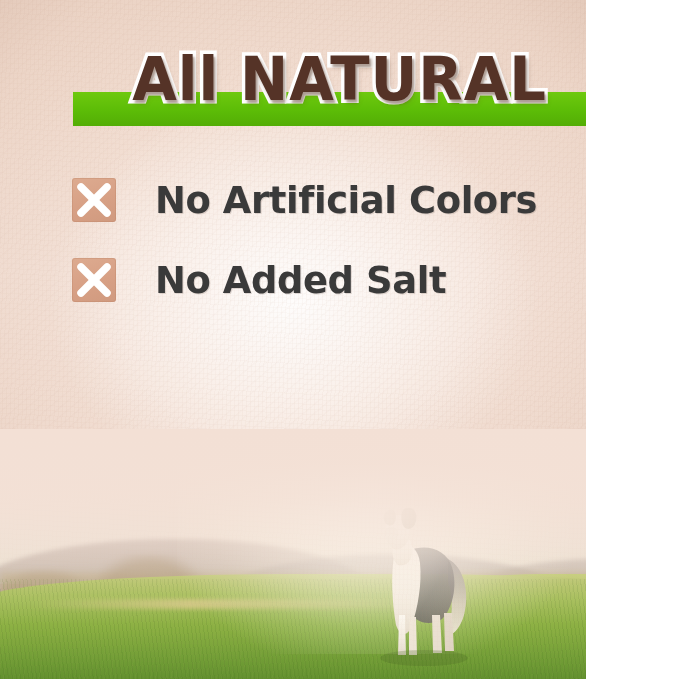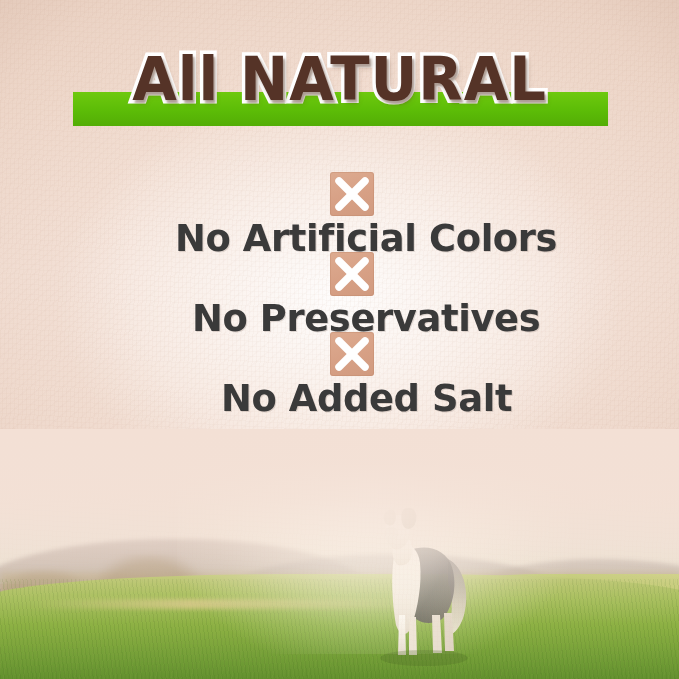--- a/index.html
+++ b/index.html
@@ -6,21 +6,21 @@
     margin: 0;
     padding: 0;
     background: #ffffff;
   }
   body {
     font-family: "Liberation Sans", sans-serif;
   }
 
   #poster {
     position: relative;
-    width: 679px;
+    width: 586px;
     height: 679px;
     overflow: hidden;
     background: #f2ded3;
   }
 
   
   .bg-base {
     position: absolute;
     inset: 0;
     background:
@@ -108,21 +108,20 @@
     position: absolute;
     left: 72px;
     top: 172px;
     width: 560px;
   }
   .claim-row {
     display: flex;
     align-items: center;
     height: 56px;
     margin-bottom: 24px;
-    flex-direction: column;
   }
   .xbox {
     position: relative;
     width: 44px;
     height: 44px;
     flex: 0 0 44px;
     border-radius: 3px;
     background: linear-gradient(160deg, #ddab90 0%, #d7a085 55%, #d09a7f 100%);
     box-shadow: inset 0 0 0 1px rgba(186,130,100,0.30);
   }
@@ -364,31 +363,20 @@
           <g stroke="#ffffff" stroke-width="7.5" stroke-linecap="round">
             <line x1="9" y1="9" x2="35" y2="35"></line>
             <line x1="35" y1="9" x2="9" y2="35"></line>
           </g>
         </svg>
       </div>
       <div class="claim-text">No Artificial Colors</div>
     </div>
 
 
-    <div class="claim-row">
-      <div class="xbox">
-        <svg viewBox="0 0 44 44" aria-hidden="true">
-          <g stroke="#ffffff" stroke-width="7.5" stroke-linecap="round">
-            <line x1="9" y1="9" x2="35" y2="35"></line>
-            <line x1="35" y1="9" x2="9" y2="35"></line>
-          </g>
-        </svg>
-      </div>
-      <div class="claim-text">No Preservatives</div>
-    </div>
 
     <div class="claim-row">
       <div class="xbox">
         <svg viewBox="0 0 44 44" aria-hidden="true">
           <g stroke="#ffffff" stroke-width="7.5" stroke-linecap="round">
             <line x1="9" y1="9" x2="35" y2="35"></line>
             <line x1="35" y1="9" x2="9" y2="35"></line>
           </g>
         </svg>
       </div>

